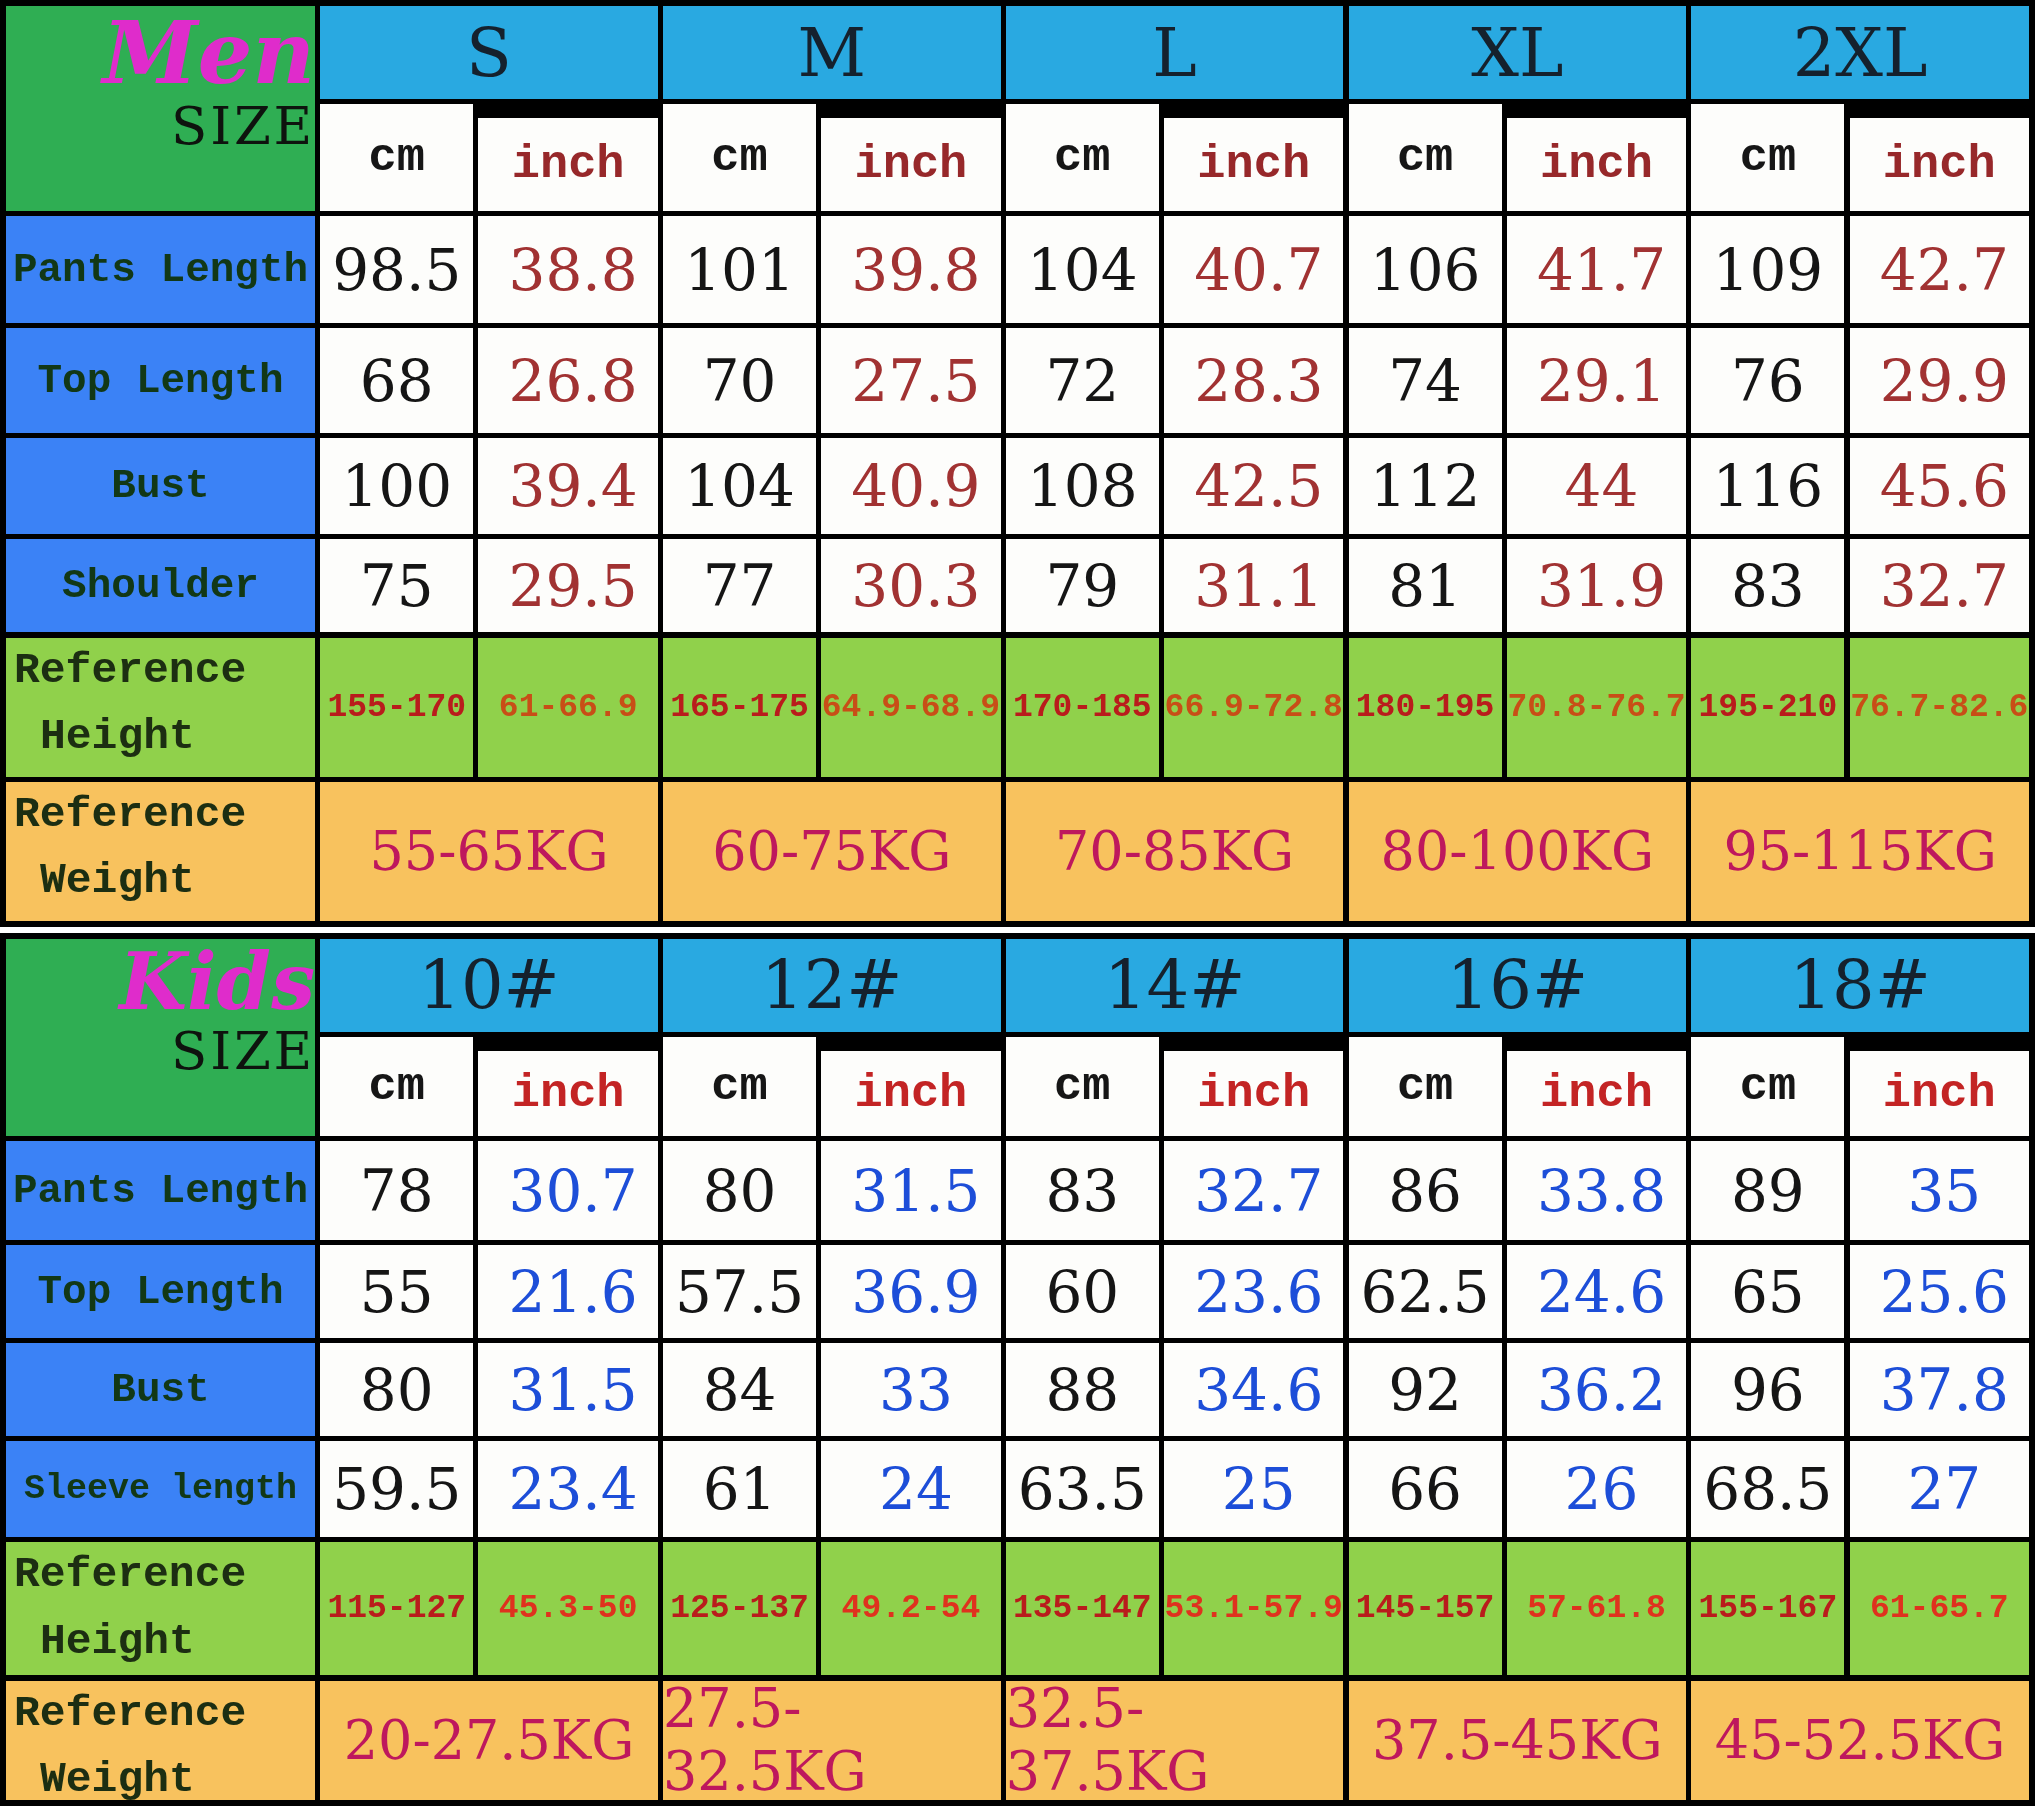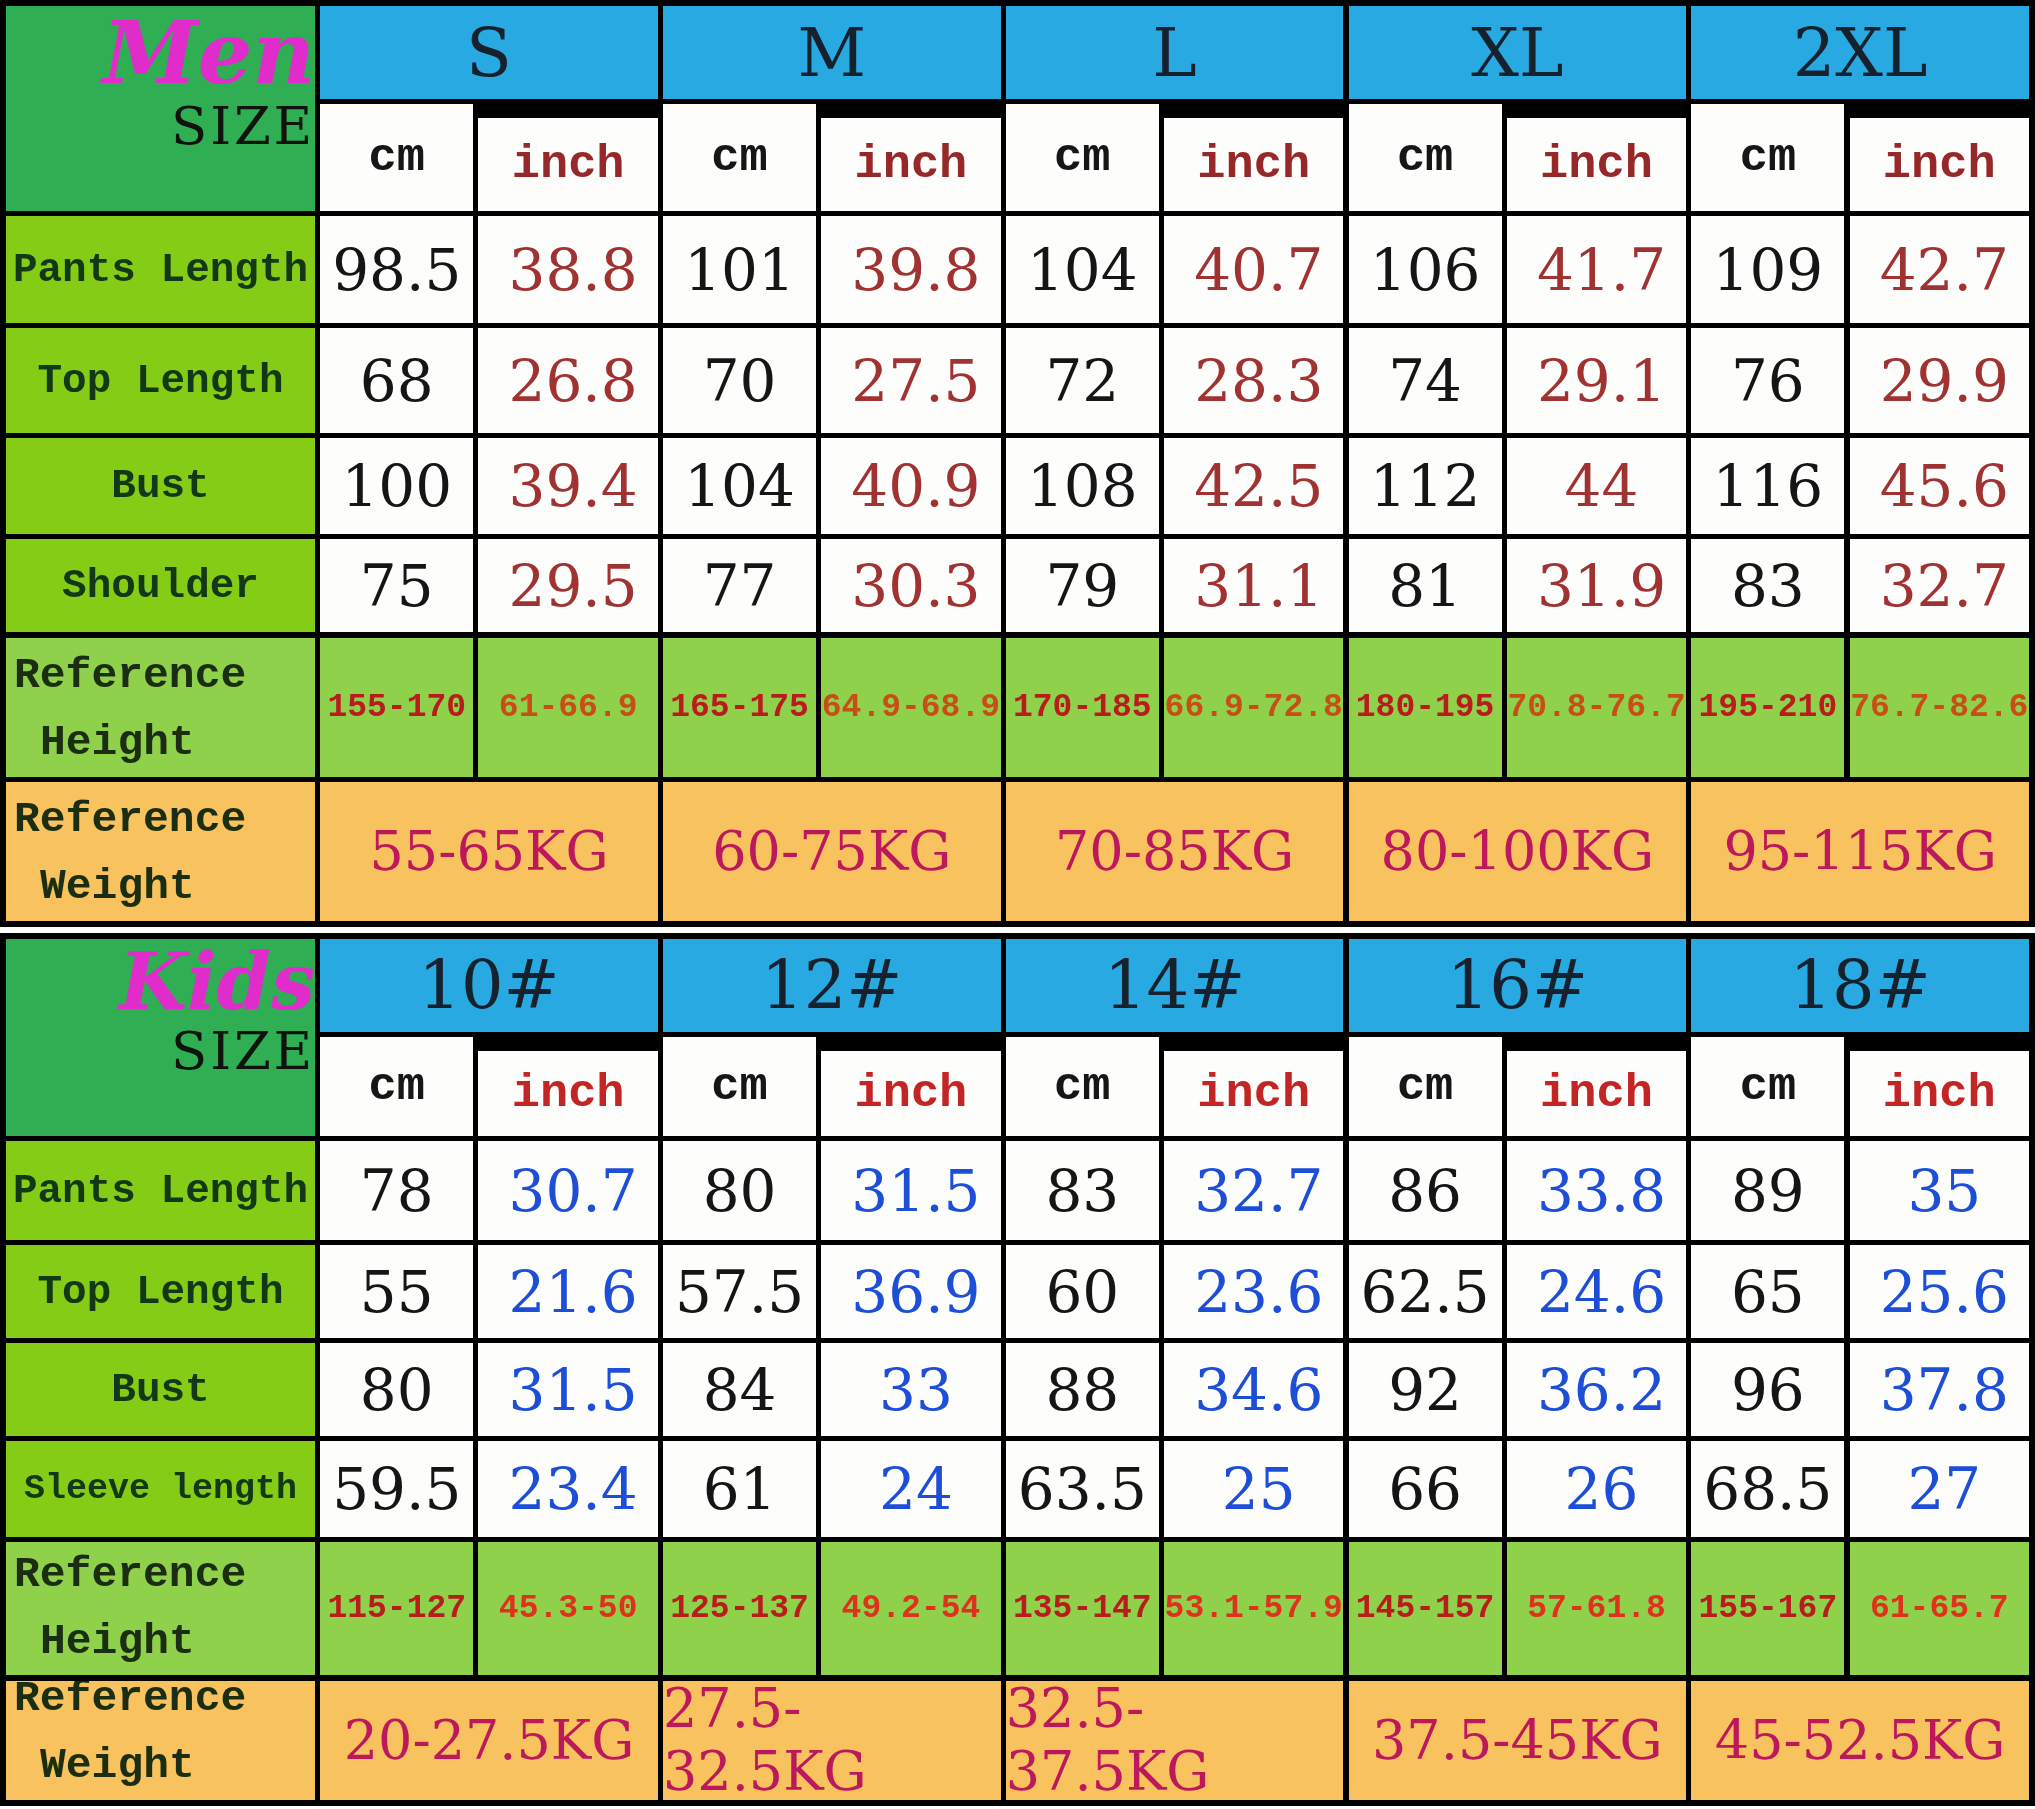--- a/index.html
+++ b/index.html
@@ -17,30 +17,30 @@
   .lgreen{background:#90d14b;}
   .orange{background:#f8c25e;}
   .corner{grid-row:1/3;flex-direction:column;justify-content:flex-start;padding-top:2.3px;align-items:flex-end;}
   .sec-title{font-style:italic;font-weight:bold;font-size:86px;line-height:1.05;color:#df2ccb;}
   .sec-title.kids-t{font-size:78px;}
   .size-cap{font-size:53px;color:#0e130e;letter-spacing:2.8px;margin-top:-3.4px;}
   .hdr{grid-column:span 2;font-size:67px;color:#15212d;}
   .unit{font-family:"Liberation Mono",monospace;font-weight:bold;font-size:47px;color:#161616;}
   .unit.inch{color:#97282a;margin-top:14px;}
   .kids .unit.inch{color:#c32424;}
-  .rlabel{background:#84cc16;font-family:"Liberation Mono",monospace;font-weight:bold;
+  .rlabel{background:#3b82f6;font-family:"Liberation Mono",monospace;font-weight:bold;
           font-size:41px;color:#123816;}
   .rlabel.label-sm{font-size:35px;}
   .val{font-size:58px;color:#151515;}
   .val.inch{color:#a13232;padding-left:10px;}
   .kids .val.inch{color:#1d4ed8;}
   .refh{font-family:"Liberation Mono",monospace;font-weight:bold;font-size:33px;color:#b91c1c;}
   .refh.inch{color:#c84e17;}
   .kids .refh.inch{color:#df321e;}
-  .refl{flex-direction:column;align-items:flex-start;justify-content:flex-end;
+  .refl{flex-direction:column;align-items:flex-start;justify-content:flex-start;
         font-family:"Liberation Mono",monospace;font-weight:bold;font-size:43px;
         color:#1c2e12;line-height:1.55;padding-left:8px;}
   .refl .indent{padding-left:26px;}
   .refwv{grid-column:span 2;font-size:54px;color:#be185d;}
 </style>
 </head>
 <body>
 
 <div class="chart">
 

